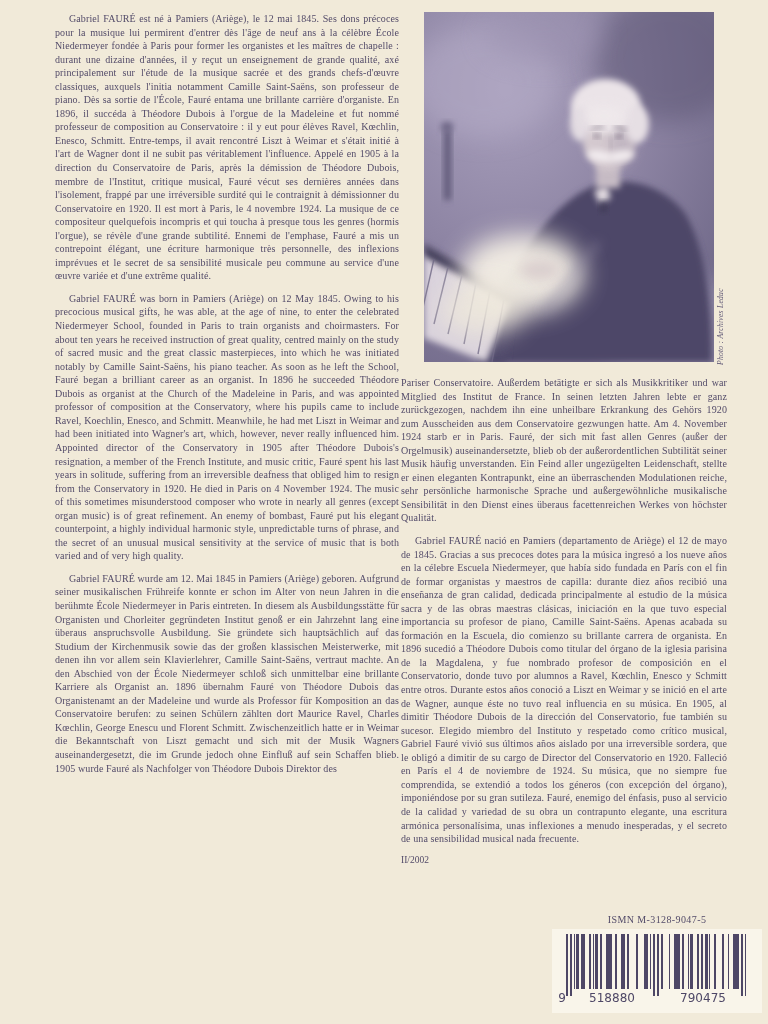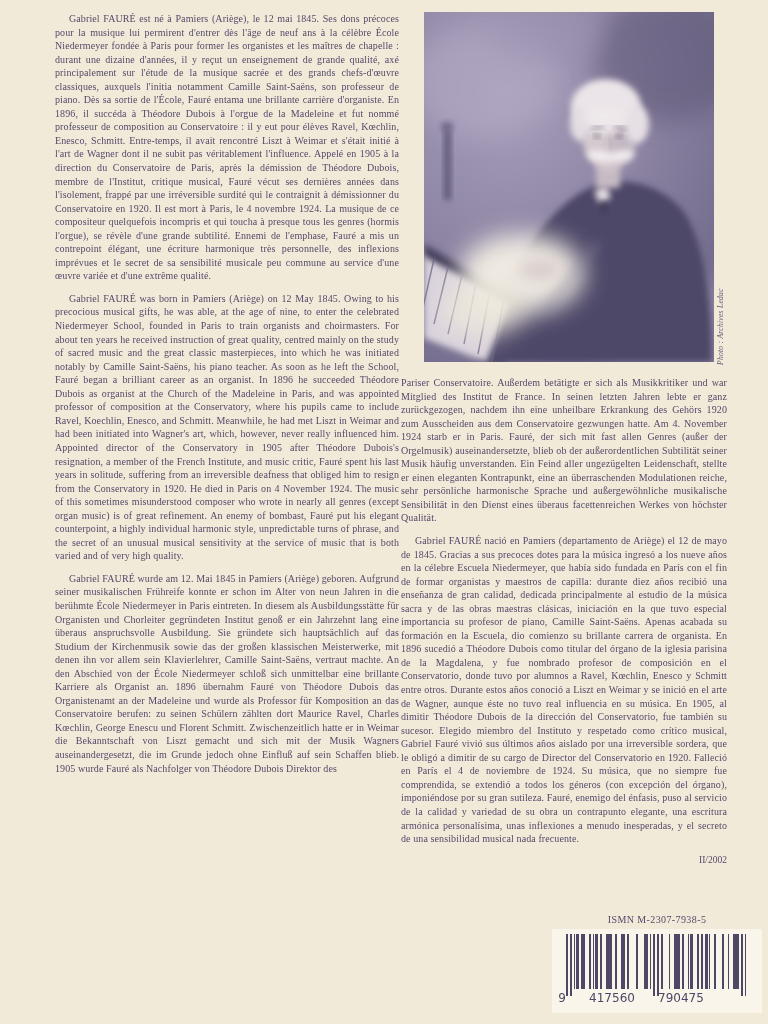--- a/index.html
+++ b/index.html
@@ -19,21 +19,21 @@
     font-size:10px;
     line-height:13.55px;
     text-align:justify;
     text-indent:14px;
     letter-spacing:.1px;
     color:#534b69;
   }
   p.italic{}
   p.no-indent{text-indent:0;}
   .edition{
-    text-align:right;
+    text-align:left;
     font-size:9.5px;
     margin-top:2px;
     color:#534b69;
   }
   .photo-wrap{
     position:absolute;left:424px;top:12px;width:290px;height:350px;
     overflow:hidden;
   }
   .photo-caption{
     position:absolute;
@@ -66,21 +66,21 @@
   }
   .barcode-digits{
     position:absolute;left:0;top:62px;width:210px;
     font-family:"DejaVu Sans","Liberation Sans",sans-serif;
     font-size:12px;
     color:#4e4766;
     display:flex;
   }
   .barcode-digits .lead{width:14px;text-align:right;}
   .barcode-digits .grp1{width:92px;text-align:center;}
-  .barcode-digits .grp2{width:90px;text-align:left;}
+  .barcode-digits .grp2{width:90px;text-align:center;}
 </style>
 </head>
 <body>
 
 <div class="page">
 
   <div class="col-left">
     <p class="para">Gabriel FAURÉ est né à Pamiers (Ariège), le 12 mai 1845. Ses dons précoces pour la musique lui permirent d'entrer dès l'âge de neuf ans à la célèbre École Niedermeyer fondée à Paris pour former les organistes et les maîtres de chapelle : durant une dizaine d'années, il y reçut un enseignement de grande qualité, axé principalement sur l'étude de la musique sacrée et des grands chefs-d'œuvre classiques, auxquels l'initia notamment Camille Saint-Saëns, son professeur de piano. Dès sa sortie de l'École, Fauré entama une brillante carrière d'organiste. En 1896, il succéda à Théodore Dubois à l'orgue de la Madeleine et fut nommé professeur de composition au Conservatoire : il y eut pour élèves Ravel, Kœchlin, Enesco, Schmitt. Entre-temps, il avait rencontré Liszt à Weimar et s'était initié à l'art de Wagner dont il ne subit pas véritablement l'influence. Appelé en 1905 à la direction du Conservatoire de Paris, après la démission de Théodore Dubois, membre de l'Institut, critique musical, Fauré vécut ses dernières années dans l'isolement, frappé par une irréversible surdité qui le contraignit à démissionner du Conservatoire en 1920. Il est mort à Paris, le 4 novembre 1924. La musique de ce compositeur quelquefois incompris et qui toucha à presque tous les genres (hormis l'orgue), se révèle d'une grande subtilité. Ennemi de l'emphase, Fauré a mis un contrepoint élégant, une écriture harmonique très personnelle, des inflexions imprévues et le secret de sa sensibilité musicale peu commune au service d'une œuvre variée et d'une extrême qualité.</p>
     <p class="para italic">Gabriel FAURÉ was born in Pamiers (Ariège) on 12 May 1845. Owing to his precocious musical gifts, he was able, at the age of nine, to enter the celebrated Niedermeyer School, founded in Paris to train organists and choirmasters. For about ten years he received instruction of great quality, centred mainly on the study of sacred music and the great classic masterpieces, into which he was initiated notably by Camille Saint-Saëns, his piano teacher. As soon as he left the School, Fauré began a brilliant career as an organist. In 1896 he succeeded Théodore Dubois as organist at the Church of the Madeleine in Paris, and was appointed professor of composition at the Conservatory, where his pupils came to include Ravel, Koechlin, Enesco, and Schmitt. Meanwhile, he had met Liszt in Weimar and had been initiated into Wagner's art, which, however, never really influenced him. Appointed director of the Conservatory in 1905 after Théodore Dubois's resignation, a member of the French Institute, and music critic, Fauré spent his last years in solitude, suffering from an irreversible deafness that obliged him to resign from the Conservatory in 1920. He died in Paris on 4 November 1924. The music of this sometimes misunderstood composer who wrote in nearly all genres (except organ music) is of great refinement. An enemy of bombast, Fauré put his elegant counterpoint, a highly individual harmonic style, unpredictable turns of phrase, and the secret of an unusual musical sensitivity at the service of music that is both varied and of very high quality.</p>
     <p class="para">Gabriel FAURÉ wurde am 12. Mai 1845 in Pamiers (Ariège) geboren. Aufgrund seiner musikalischen Frühreife konnte er schon im Alter von neun Jahren in die berühmte École Niedermeyer in Paris eintreten. In diesem als Ausbildungsstätte für Organisten und Chorleiter gegründeten Institut genoß er ein Jahrzehnt lang eine überaus anspruchsvolle Ausbildung. Sie gründete sich hauptsächlich auf das Studium der Kirchenmusik sowie das der großen klassischen Meisterwerke, mit denen ihn vor allem sein Klavierlehrer, Camille Saint-Saëns, vertraut machte. An den Abschied von der École Niedermeyer schloß sich unmittelbar eine brillante Karriere als Organist an. 1896 übernahm Fauré von Théodore Dubois das Organistenamt an der Madeleine und wurde als Professor für Komposition an das Conservatoire berufen: zu seinen Schülern zählten dort Maurice Ravel, Charles Kœchlin, George Enescu und Florent Schmitt. Zwischenzeitlich hatte er in Weimar die Bekanntschaft von Liszt gemacht und sich mit der Musik Wagners auseinandergesetzt, die im Grunde jedoch ohne Einfluß auf sein Schaffen blieb. 1905 wurde Fauré als Nachfolger von Théodore Dubois Direktor des</p>
@@ -158,21 +158,21 @@
   </div>
 
   <div class="photo-caption">Photo : Archives Leduc</div>
 
   <div class="col-right">
     <p class="para no-indent">Pariser Conservatoire. Außerdem betätigte er sich als Musikkritiker und war Mitglied des Institut de France. In seinen letzten Jahren lebte er ganz zurückgezogen, nachdem ihn eine unheilbare Erkrankung des Gehörs 1920 zum Ausscheiden aus dem Conservatoire gezwungen hatte. Am 4. November 1924 starb er in Paris. Fauré, der sich mit fast allen Genres (außer der Orgelmusik) auseinandersetzte, blieb ob der außerordentlichen Subtilität seiner Musik häufig unverstanden. Ein Feind aller ungezügelten Leidenschaft, stellte er einen eleganten Kontrapunkt, eine an überraschenden Modulationen reiche, sehr persönliche harmonische Sprache und außergewöhnliche musikalische Sensibilität in den Dienst eines überaus facettenreichen Werkes von höchster Qualität.</p>
     <p class="para italic">Gabriel FAURÉ nació en Pamiers (departamento de Ariège) el 12 de mayo de 1845. Gracias a sus precoces dotes para la música ingresó a los nueve años en la célebre Escuela Niedermeyer, que había sido fundada en París con el fin de formar organistas y maestros de capilla: durante diez años recibió una enseñanza de gran calidad, dedicada principalmente al estudio de la música sacra y de las obras maestras clásicas, iniciación en la que tuvo especial importancia su profesor de piano, Camille Saint-Saëns. Apenas acabada su formación en la Escuela, dio comienzo su brillante carrera de organista. En 1896 sucedió a Théodore Dubois como titular del órgano de la iglesia parisina de la Magdalena, y fue nombrado profesor de composición en el Conservatorio, donde tuvo por alumnos a Ravel, Kœchlin, Enesco y Schmitt entre otros. Durante estos años conoció a Liszt en Weimar y se inició en el arte de Wagner, aunque éste no tuvo real influencia en su música. En 1905, al dimitir Théodore Dubois de la dirección del Conservatorio, fue también su sucesor. Elegido miembro del Instituto y respetado como crítico musical, Gabriel Fauré vivió sus últimos años aislado por una irreversible sordera, que le obligó a dimitir de su cargo de Director del Conservatorio en 1920. Falleció en París el 4 de noviembre de 1924. Su música, que no siempre fue comprendida, se extendió a todos los géneros (con excepción del órgano), imponiéndose por su gran sutileza. Fauré, enemigo del énfasis, puso al servicio de la calidad y variedad de su obra un contrapunto elegante, una escritura armónica personalísima, unas inflexiones a menudo inesperadas, y el secreto de una sensibilidad musical nada frecuente.</p>
     <div class="edition">II/2002</div>
   </div>
 
-  <div class="ismn">ISMN M-2307-7938-5</div>
+  <div class="ismn">ISMN M-3128-9047-5</div>
   <div class="barcode-box">
     <div class="bars">
         <div class="bar" style="left: 0px; width: 1.9px; height: 62px;"></div>
         <div class="bar" style="left: 3.8px; width: 1.9px; height: 62px;"></div>
         <div class="bar" style="left: 7.6px; width: 1.9px; height: 55px;"></div>
         <div class="bar" style="left: 9.5px; width: 1.9px; height: 55px;"></div>
         <div class="bar" style="left: 11.4px; width: 1.9px; height: 55px;"></div>
         <div class="bar" style="left: 15.2px; width: 1.9px; height: 55px;"></div>
         <div class="bar" style="left: 17.1px; width: 1.9px; height: 55px;"></div>
         <div class="bar" style="left: 22.8px; width: 1.9px; height: 55px;"></div>
@@ -211,18 +211,18 @@
         <div class="bar" style="left: 155.8px; width: 1.9px; height: 55px;"></div>
         <div class="bar" style="left: 161.5px; width: 1.9px; height: 55px;"></div>
         <div class="bar" style="left: 167.2px; width: 1.9px; height: 55px;"></div>
         <div class="bar" style="left: 169.1px; width: 1.9px; height: 55px;"></div>
         <div class="bar" style="left: 171px; width: 1.9px; height: 55px;"></div>
         <div class="bar" style="left: 174.8px; width: 1.9px; height: 62px;"></div>
         <div class="bar" style="left: 178.6px; width: 1.9px; height: 62px;"></div>
       </div>
     <div class="barcode-digits">
       <span class="lead">9</span>
-      <span class="grp1">417560</span>
+      <span class="grp1">518880</span>
       <span class="grp2">790475</span>
     </div>
   </div>
 
 </div>
 
 </body></html>

